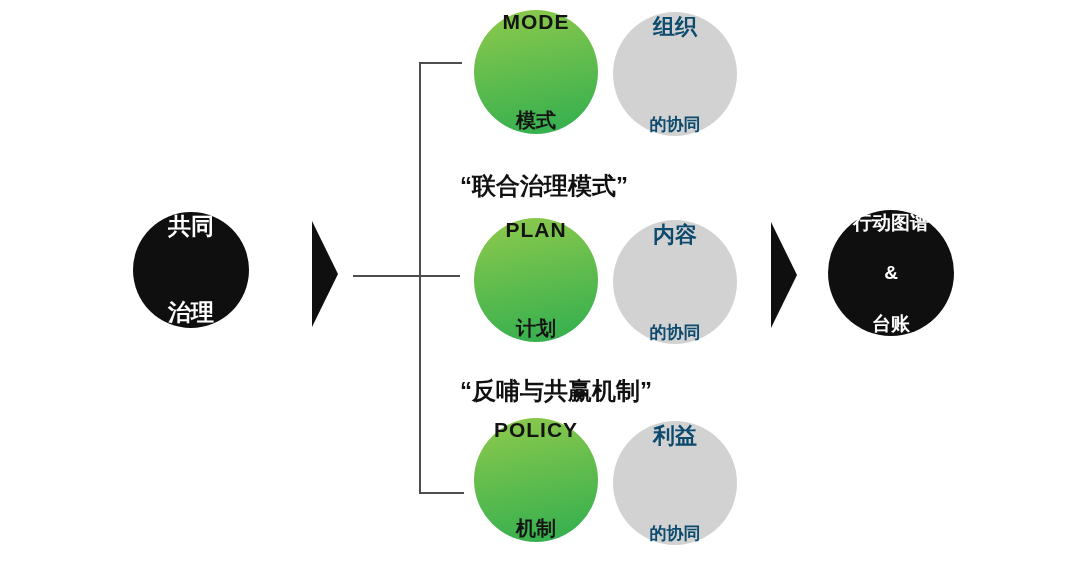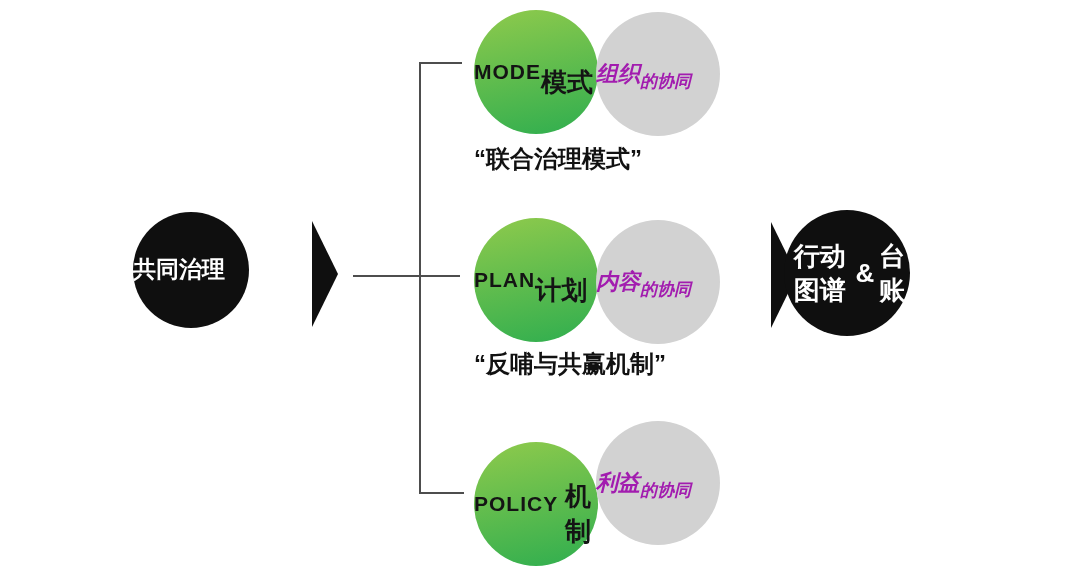--- a/index.html
+++ b/index.html
@@ -2,39 +2,39 @@
 <html style="--black: #0f0f0f; --green-top: #8fca4c; --green-bottom: #2fae4f; --gray: #d2d2d2; --line: #4d4d4d;"><head>
 <meta charset="utf-8">
 <style>
   html,body { margin:0; padding:0; background:#fff; }
   .canvas {
     position:relative; width:1080px; height:581px; background:#ffffff;
     overflow:hidden; font-family:"Liberation Sans", sans-serif; font-weight:bold;
   }
   .node {
     position:absolute; border-radius:50%;
-    display:flex; flex-direction:row; align-items:center; justify-content:flex-start;
+    display:flex; flex-direction:column; align-items:center; justify-content:space-between;
     text-align:center;
   }
   .black-node { background:var(--black,#0f0f0f); color:#ffffff; }
   .source-node { left:133px; top:212px; width:116px; height:116px; font-size:23px; line-height:1.3; }
-  .output-node { left:784px; top:210px; width:126px; height:126px; font-size:26px; line-height:1.32; }
+  .output-node { left:828px; top:210px; width:126px; height:126px; font-size:19px; line-height:1.32; }
   .green-node {
     left:474px; width:124px; height:124px; color:#141414;
     background:linear-gradient(168deg, var(--green-top,#8fca4c), var(--green-bottom,#2fae4f));
   }
-  .gray-node { left:596px; width:124px; height:124px; color:#a21caf; background:var(--gray,#d2d2d2);font-style:italic; }
+  .gray-node { left:613px; width:124px; height:124px; color:#0c4a6e; background:var(--gray,#d2d2d2); }
   .row-mode  .green-node { top:10px; }  .row-mode  .gray-node { top:12px; }
   .row-plan  .green-node { top:218px; } .row-plan  .gray-node { top:220px; }
-  .row-policy .green-node { top:442px; } .row-policy .gray-node { top:421px; }
+  .row-policy .green-node { top:418px; } .row-policy .gray-node { top:421px; }
   .green-en { font-size:21px; letter-spacing:1px; }
-  .green-zh { font-size:26px; margin-top:20px; }
+  .green-zh { font-size:20px; margin-top:20px; }
   .gray-main { font-size:22px; }
   .gray-sub { font-size:17px; margin-top:14px; }
-  .quote { position:absolute; left:474px; font-size:24px; color:#111111; white-space:nowrap; }
+  .quote { position:absolute; left:460px; font-size:24px; color:#111111; white-space:nowrap;margin-top:27px; }
   .quote-mode { top:143px; }
   .quote-plan { top:348px; }
   .quote-policy { top:549px; }
   .line { position:absolute; background:var(--line,#4d4d4d); }
   .line-mid    { left:353px; top:275px; width:107px; height:2px; }
   .line-trunk  { left:419px; top:62px;  width:2px;   height:432px; }
   .line-top    { left:419px; top:62px;  width:43px;  height:2px; }
   .line-bottom { left:419px; top:492px; width:45px;  height:2px; }
   .flow-arrow {
     position:absolute; width:0; height:0;

